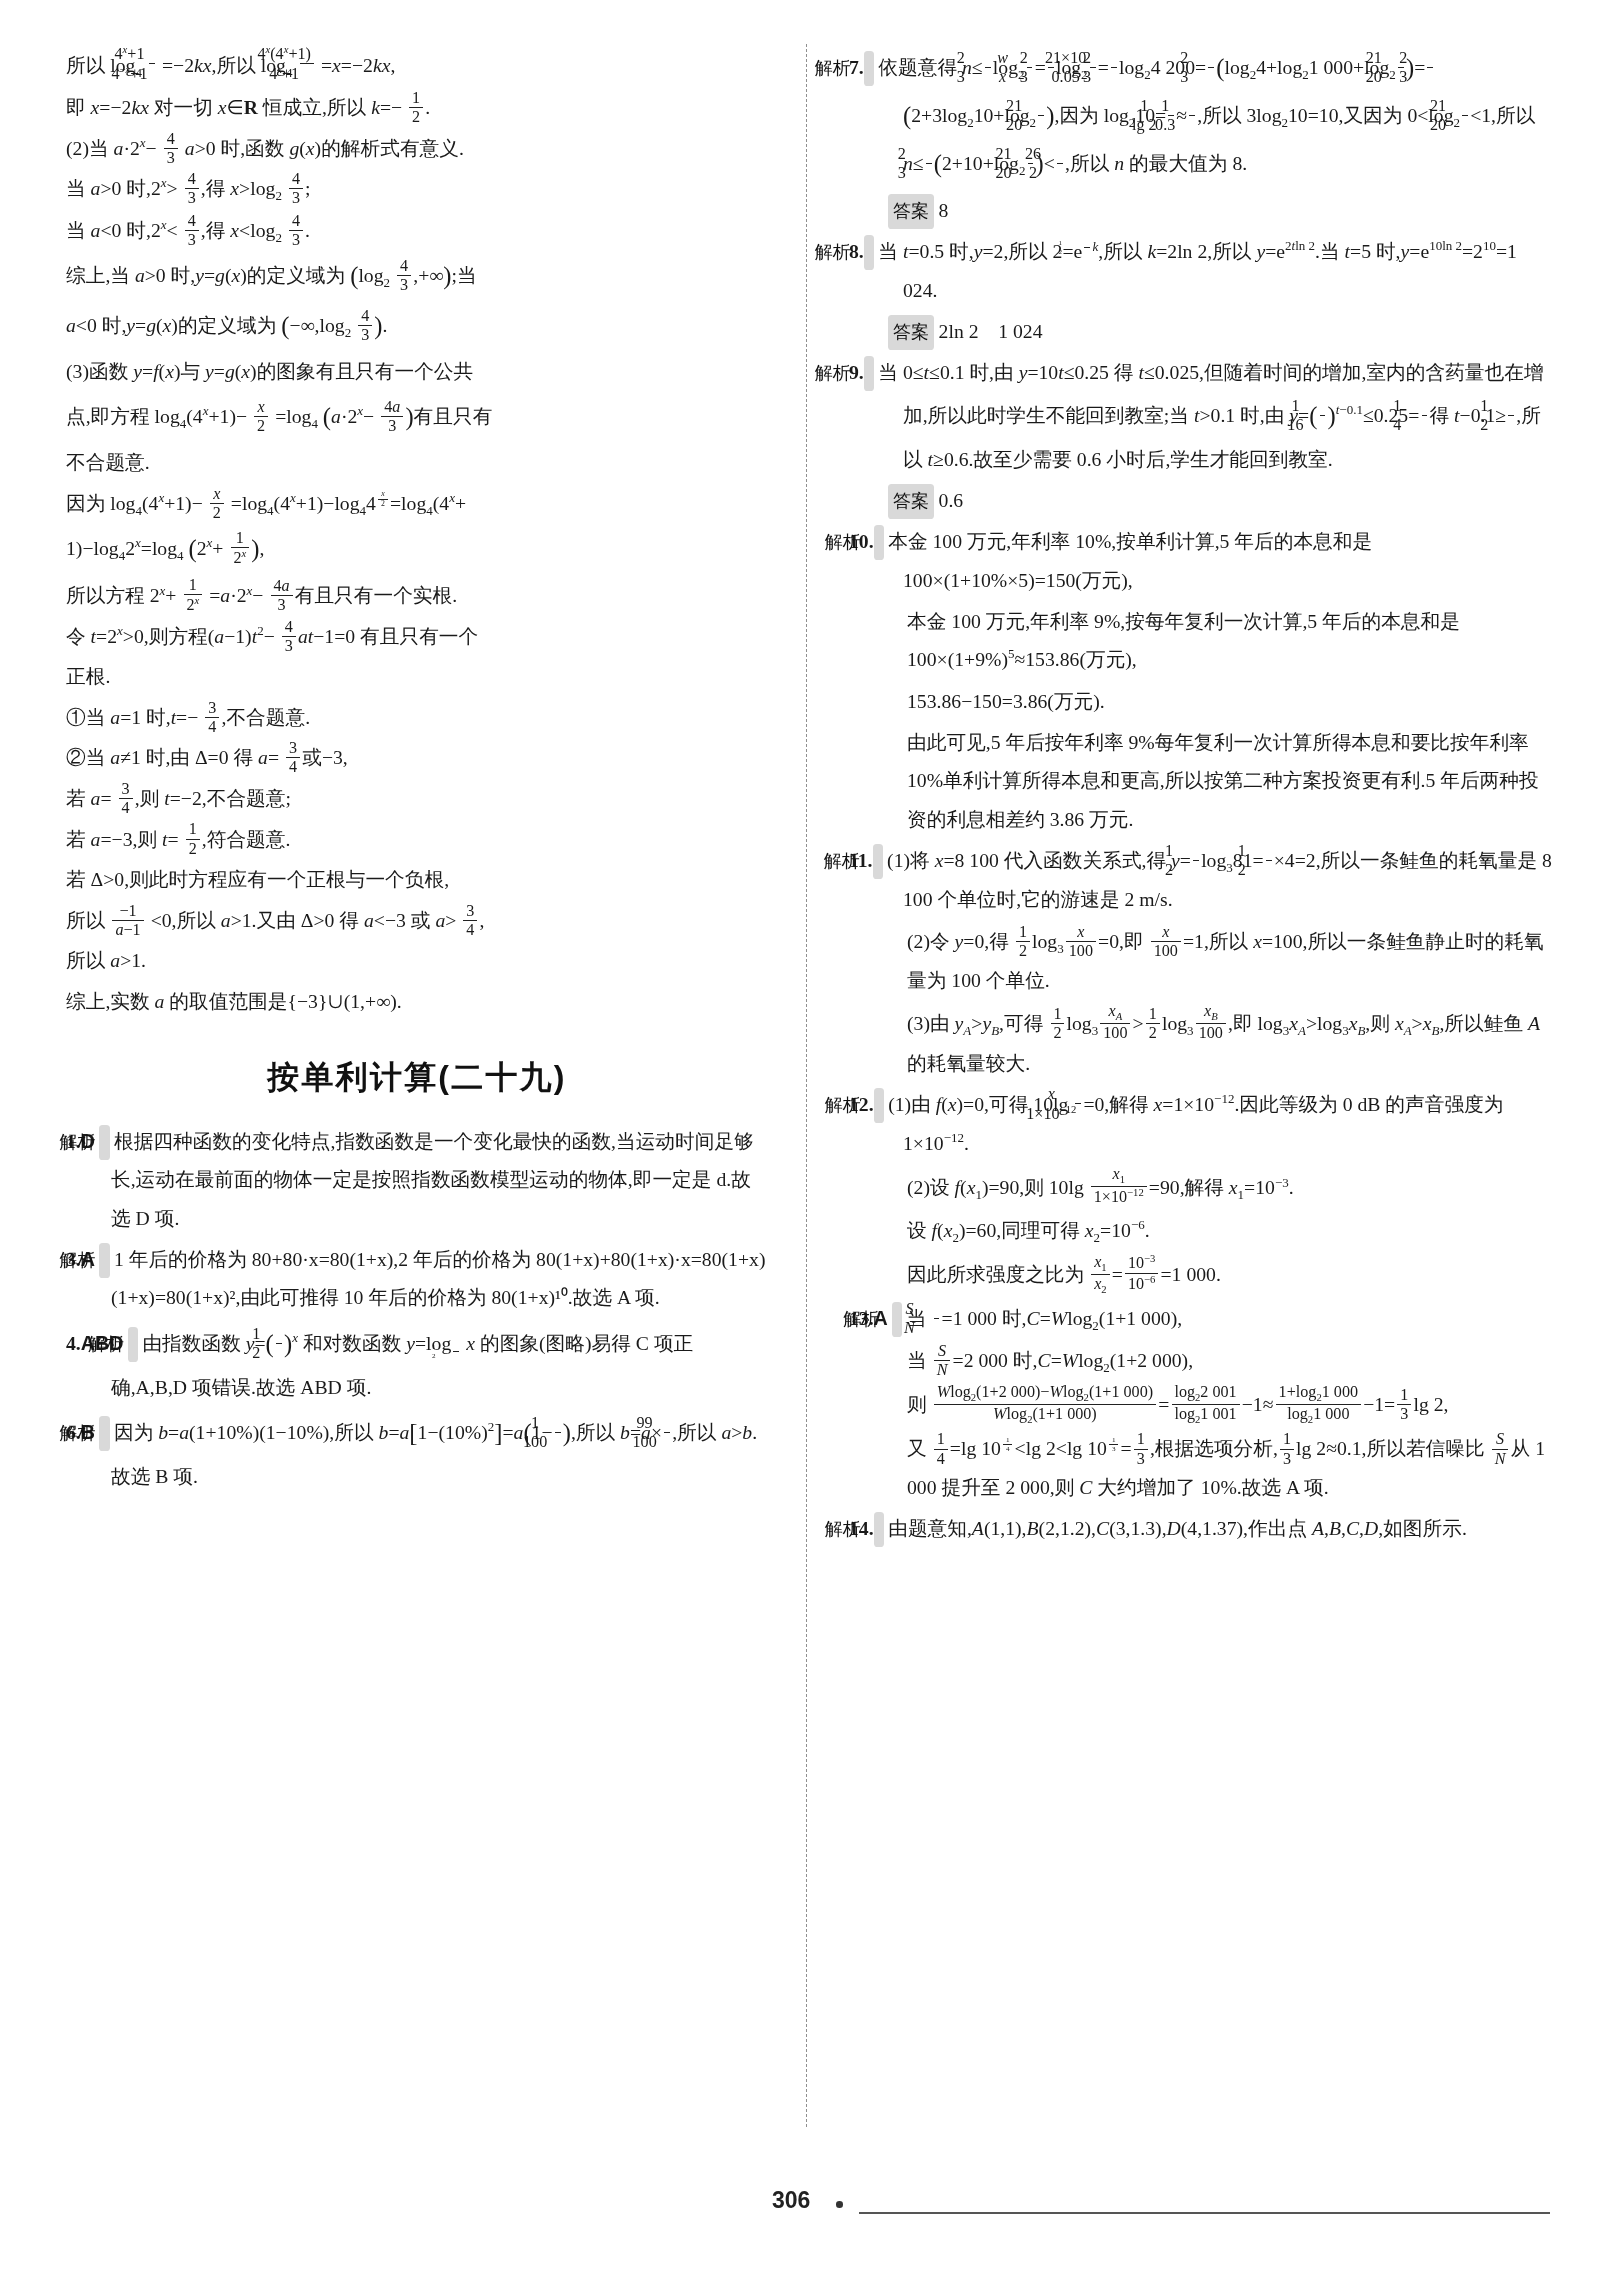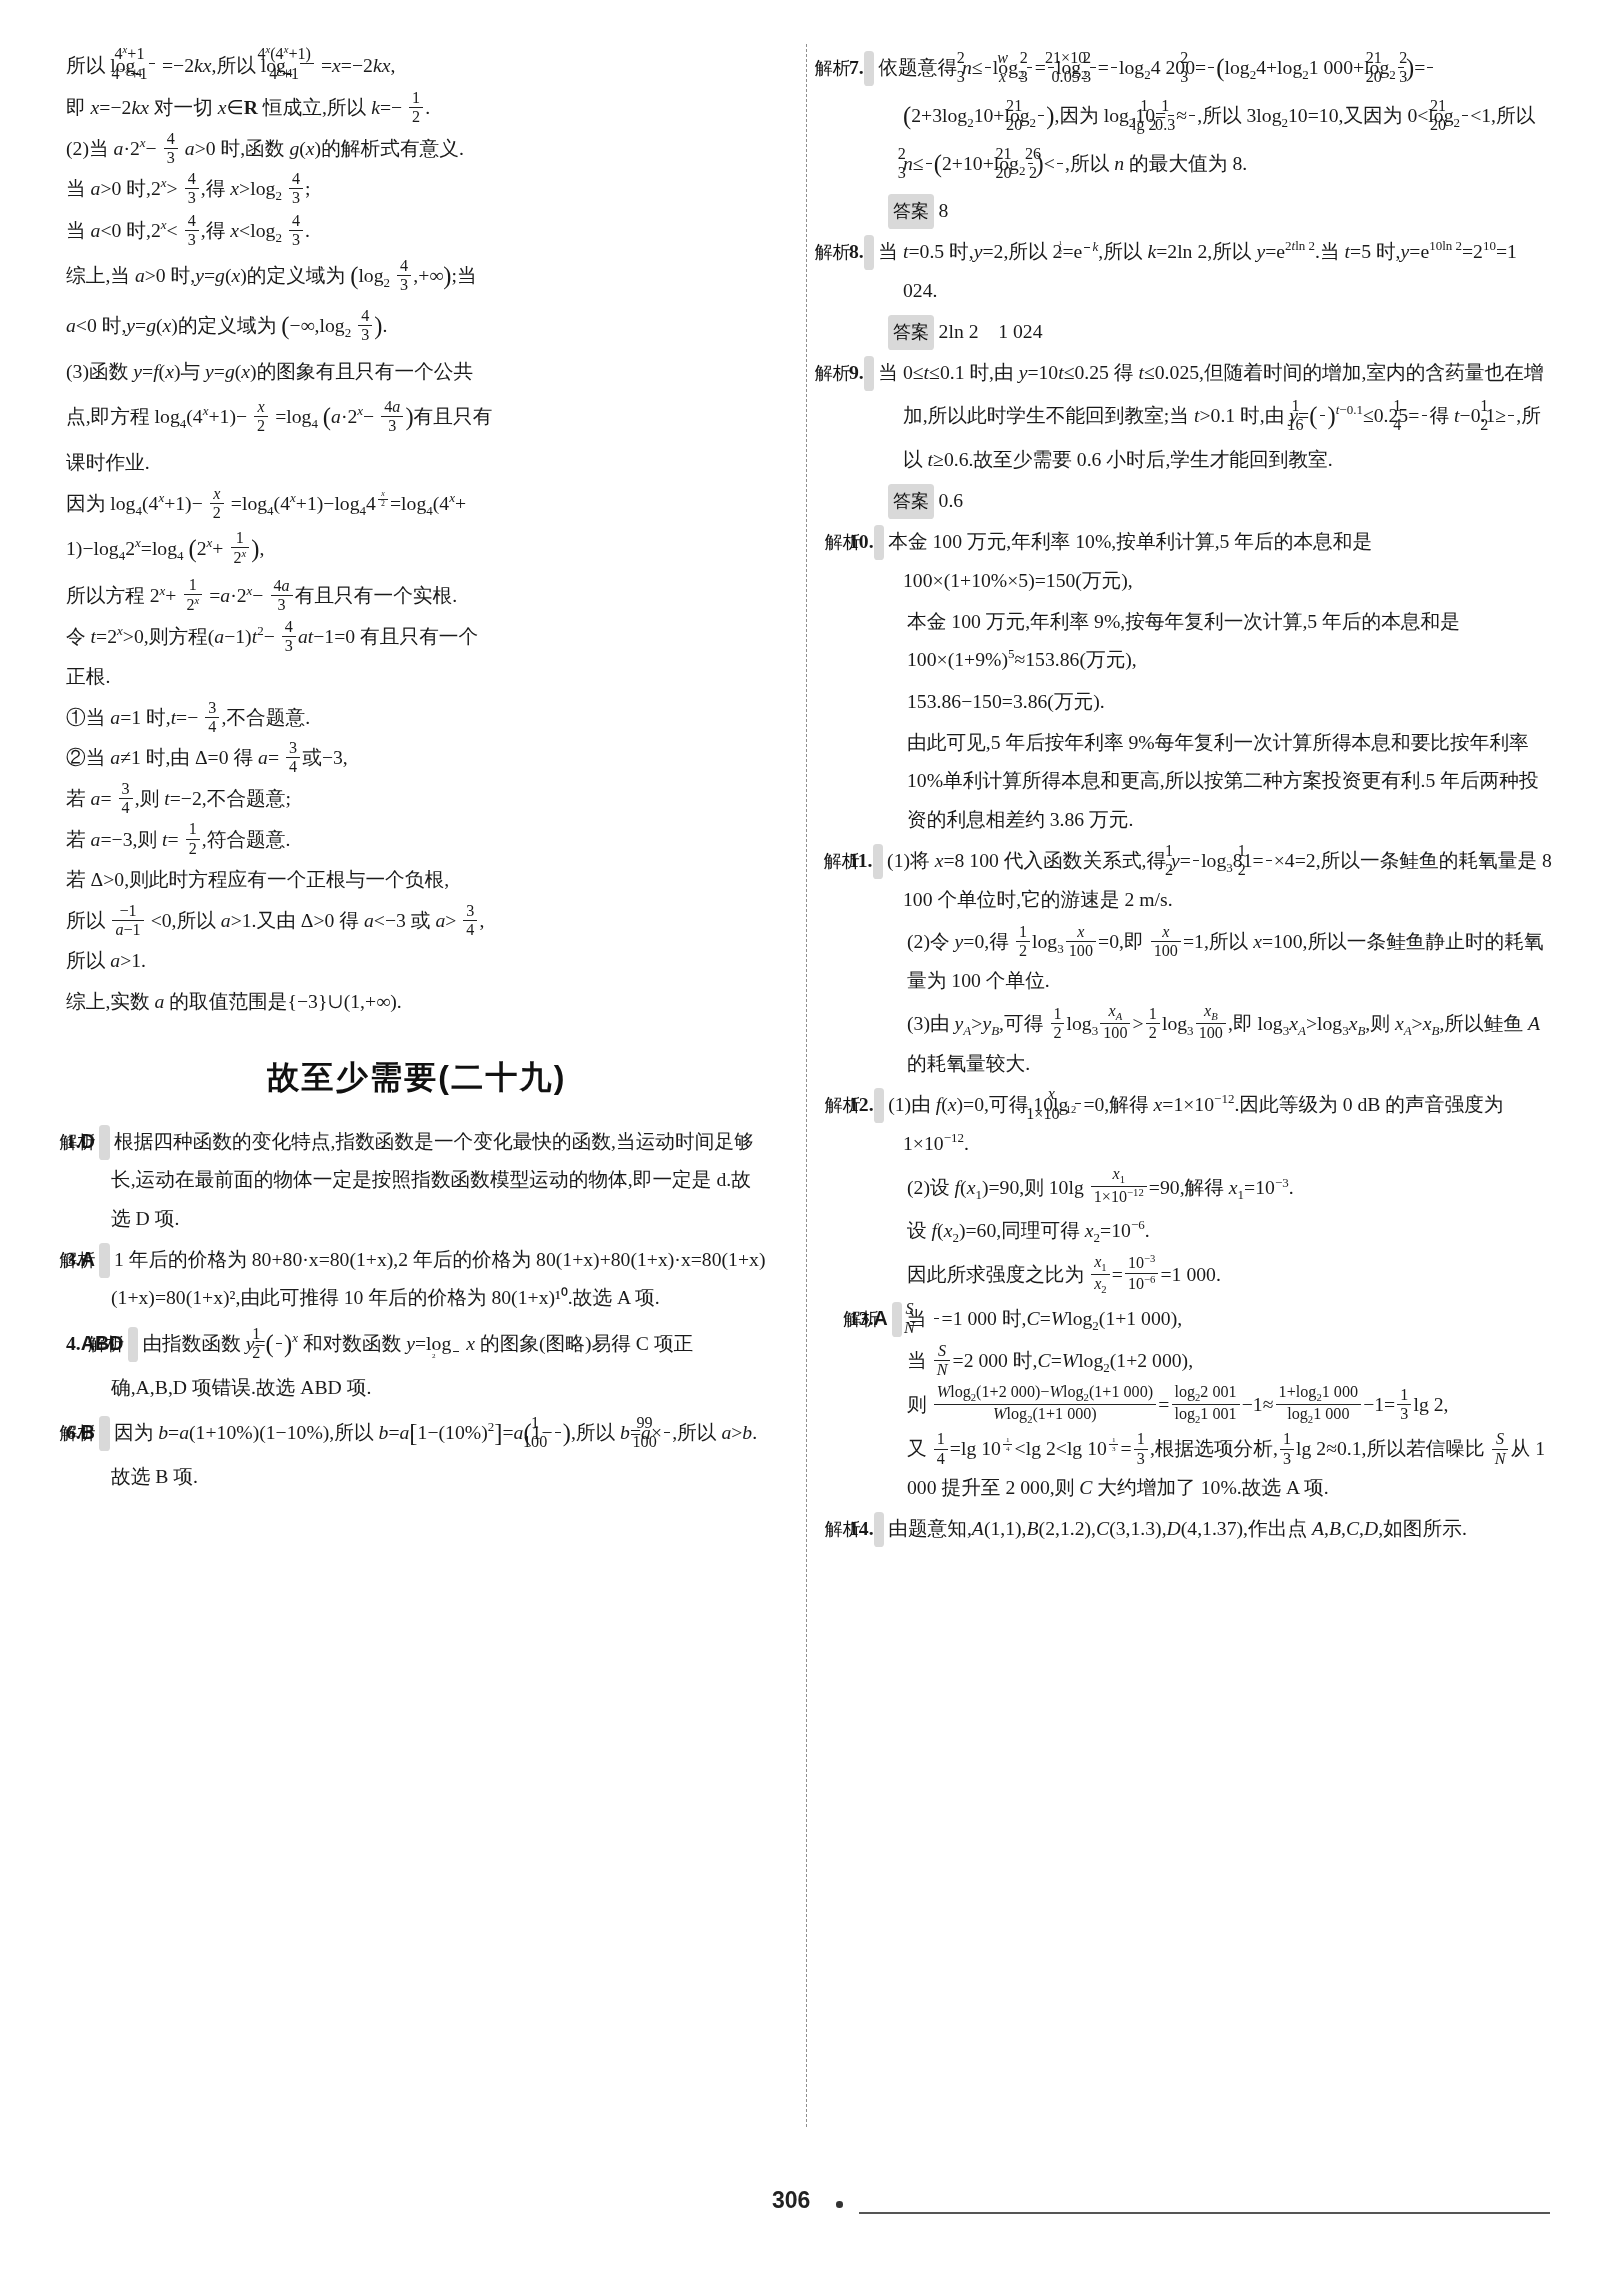--- a/index.html
+++ b/index.html
@@ -197,21 +197,21 @@
 
       <p>
         <span class="ind"></span>(3)函数 <span class="it">y</span>=<span class="it">f</span>(<span class="it">x</span>)与 <span class="it">y</span>=<span class="it">g</span>(<span class="it">x</span>)的图象有且只有一个公共
       </p>
       <p>
         点,即方程 log<sub>4</sub>(4<sup class="it">x</sup>+1)−
         <span class="frac"><span class="nu"><span class="it">x</span></span><span class="de">2</span></span>
         =log<sub>4</sub> <span class="big">(</span><span class="it">a</span>·2<sup class="it">x</sup>−
         <span class="frac"><span class="nu">4<span class="it">a</span></span><span class="de">3</span></span><span class="big">)</span>有且只有
       </p>
-      <p>课时作业.</p>
+      <p>不合题意.</p>
 
       <p>
         <span class="ind"></span>因为 log<sub>4</sub>(4<sup class="it">x</sup>+1)−
         <span class="frac"><span class="nu"><span class="it">x</span></span><span class="de">2</span></span>
         =log<sub>4</sub>(4<sup class="it">x</sup>+1)−log<sub>4</sub>4<sup><span class="frac" style="font-size:.6em"><span class="nu"><span class="it">x</span></span><span class="de">2</span></span></sup>=log<sub>4</sub>(4<sup class="it">x</sup>+
       </p>
       <p>
         1)−log<sub>4</sub>2<sup class="it">x</sup>=log<sub>4</sub> <span class="big">(</span>2<sup class="it">x</sup>+
         <span class="frac"><span class="nu">1</span><span class="de">2<sup class="it">x</sup></span></span><span class="big">)</span>,
       </p>
@@ -260,21 +260,21 @@
         <span class="frac"><span class="nu">3</span><span class="de">4</span></span>,
       </p>
       <p>
         所以 <span class="it">a</span>&gt;1.
       </p>
 
       <p>
         <span class="ind"></span>综上,实数 <span class="it">a</span> 的取值范围是{−3}∪(1,+∞).
       </p>
 
-      <div class="sect-title">故至少需要(二十九)</div>
+      <div class="sect-title">按单利计算(二十九)</div>
 
       <div class="item hang">
         <span class="num">1.</span><span class="choice">D</span><span class="tag">解析</span><span>根据四种函数的变化特点,指数函数是一个变化最快的函数,当运动时间足够长,运动在最前面的物体一定是按照指数函数模型运动的物体,即一定是 d.故选 D 项.</span>
       </div>
 
 
       <div class="item hang">
         <span class="num">3.</span><span class="choice">A</span><span class="tag">解析</span><span>1 年后的价格为 80+80·x=80(1+x),2 年后的价格为 80(1+x)+80(1+x)·x=80(1+x)(1+x)=80(1+x)²,由此可推得 10 年后的价格为 80(1+x)¹⁰.故选 A 项.</span>
       </div>
 

